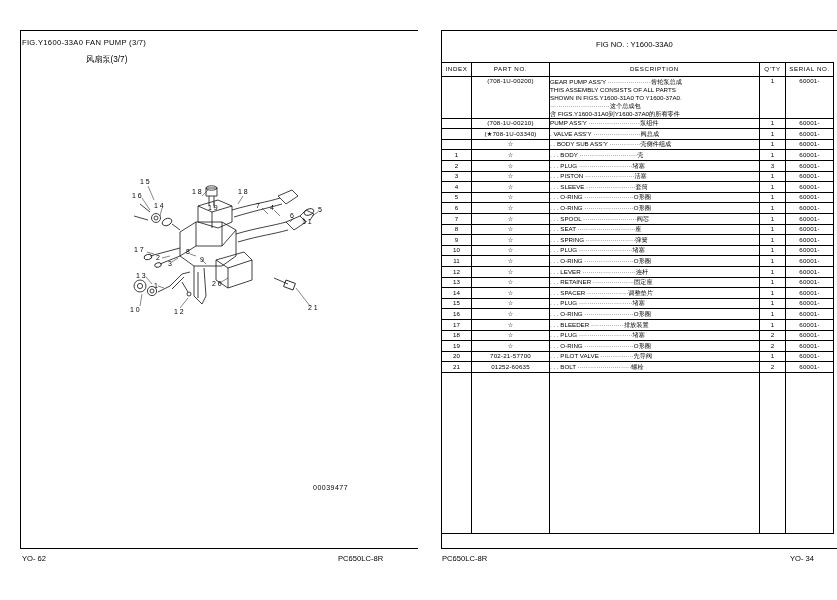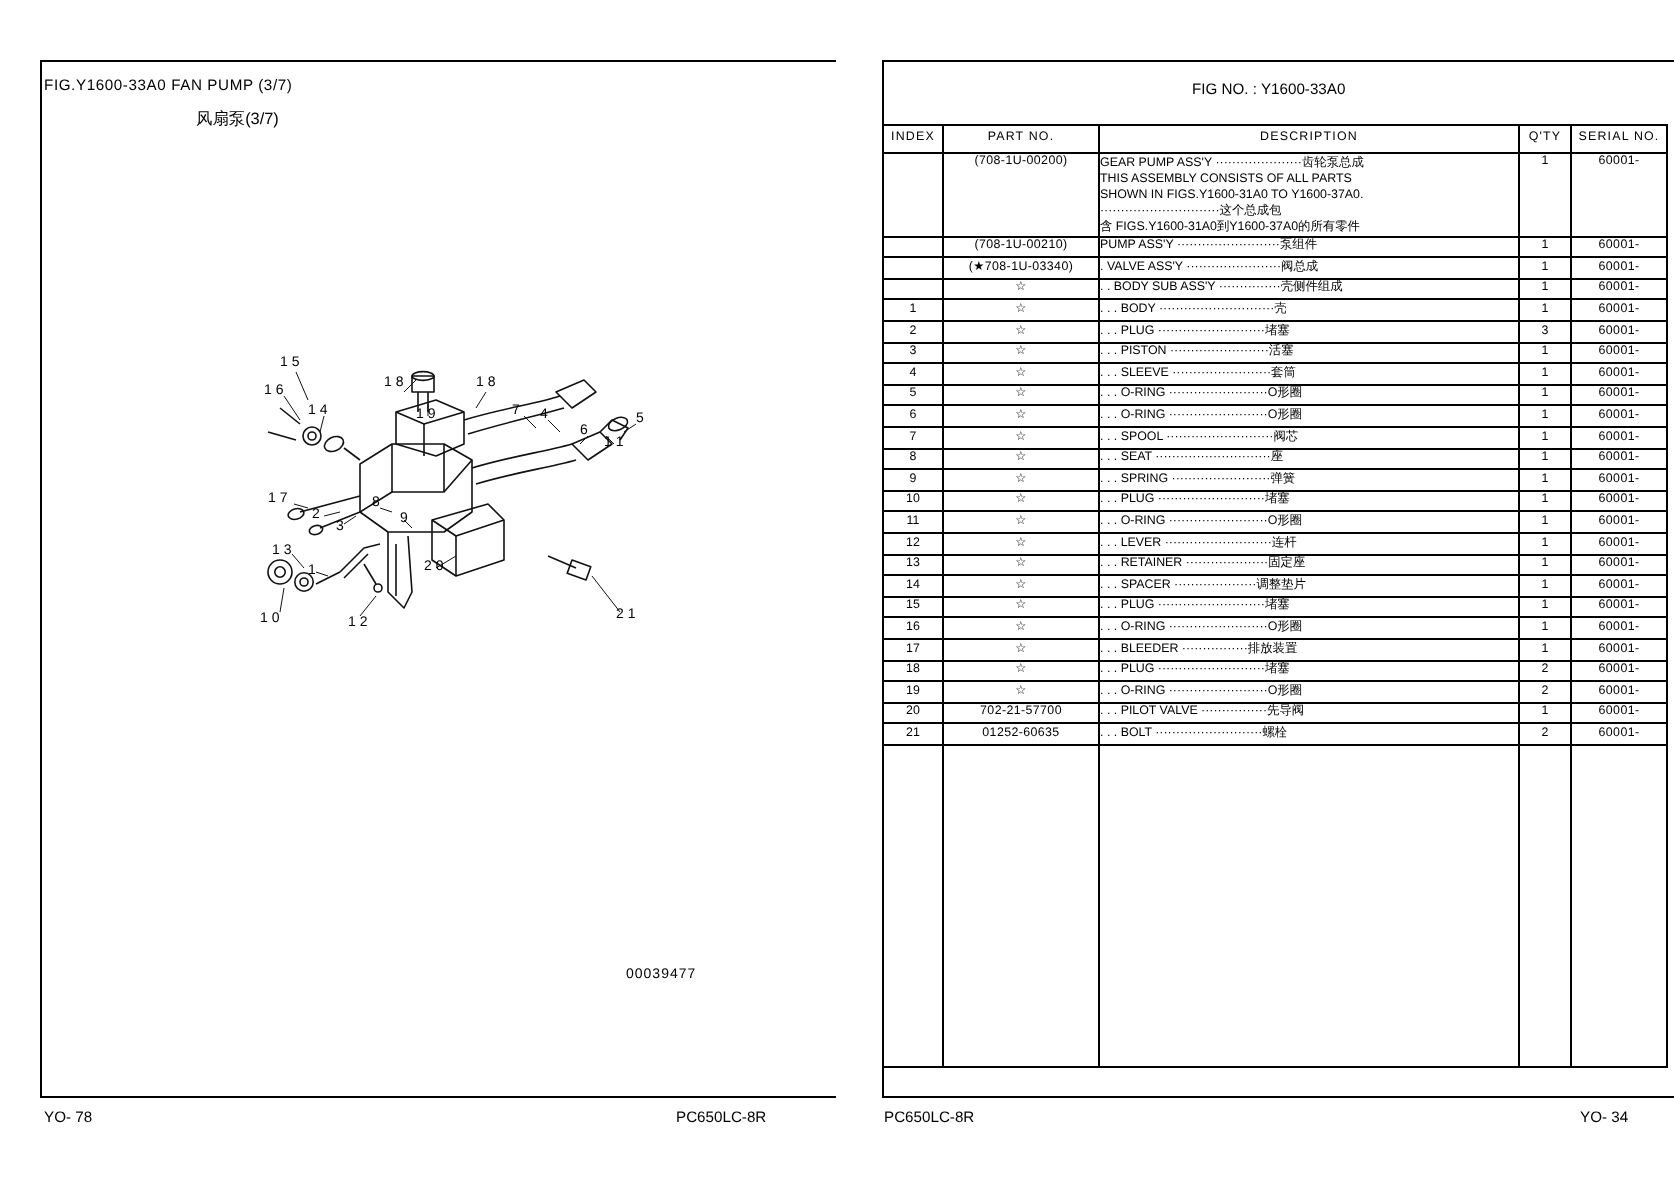--- a/index.html
+++ b/index.html
@@ -7,21 +7,21 @@
     width:837px;height:600px;background:#fff;
     font-family:"Liberation Sans", sans-serif;
     color:#000;
     overflow:hidden;
   }
   #page{position:relative;width:837px;height:600px;}
 
   
   .left-pane{position:absolute;left:0;top:0;width:418px;height:600px;padding-left:28px;}
   .lp-title{position:absolute;left:22px;top:38px;font-size:7.6px;letter-spacing:.3px;white-space:nowrap;}
-  .lp-title-cn{position:absolute;left:86px;top:54px;font-size:8.2px;white-space:nowrap;margin-left:12px;}
+  .lp-title-cn{position:absolute;left:86px;top:54px;font-size:8.2px;white-space:nowrap;}
   .lp-footer-left{position:absolute;left:22px;top:554px;font-size:7.6px;}
   .lp-footer-center{position:absolute;left:338px;top:554px;font-size:7.6px;}
   .lp-partno{position:absolute;left:313px;top:484px;font-size:7px;letter-spacing:.5px;}
   .hline{position:absolute;background:#000;height:1px;}
   .vline{position:absolute;background:#000;width:1px;}
 
   
   .drawing{position:absolute;left:110px;top:160px;width:260px;height:200px;}
   .cal{position:absolute;font-size:7px;line-height:1;}
 
@@ -68,21 +68,21 @@
   <div class="left-pane">
     <div class="lp-title">FIG.Y1600-33A0 FAN PUMP (3/7)</div>
     <div class="lp-title-cn">风扇泵(3/7)</div>
 
     <div class="hline" style="left:20px;top:30px;width:398px;"></div>
 
     <div class="hline" style="left:20px;top:548px;width:398px;"></div>
 
     <div class="vline" style="left:20px;top:30px;height:519px;"></div>
 
-    <div class="lp-footer-left">YO- 78</div>
+    <div class="lp-footer-left">YO- 62</div>
     <div class="lp-footer-center">PC650LC-8R</div>
     <div class="lp-partno">00039477</div>
 
     <div class="drawing">
       <svg width="260" height="200" viewBox="0 0 260 200">
         <g stroke="#111" stroke-width="0.8" fill="none" stroke-linejoin="round">
 
           <path d="M70 72 L86 62 L112 62 L126 70 L126 96 L112 106 L84 106 L70 96 Z"></path>
           <path d="M86 62 L86 86 L70 96"></path>
           <path d="M86 86 L112 86 L126 70"></path>

